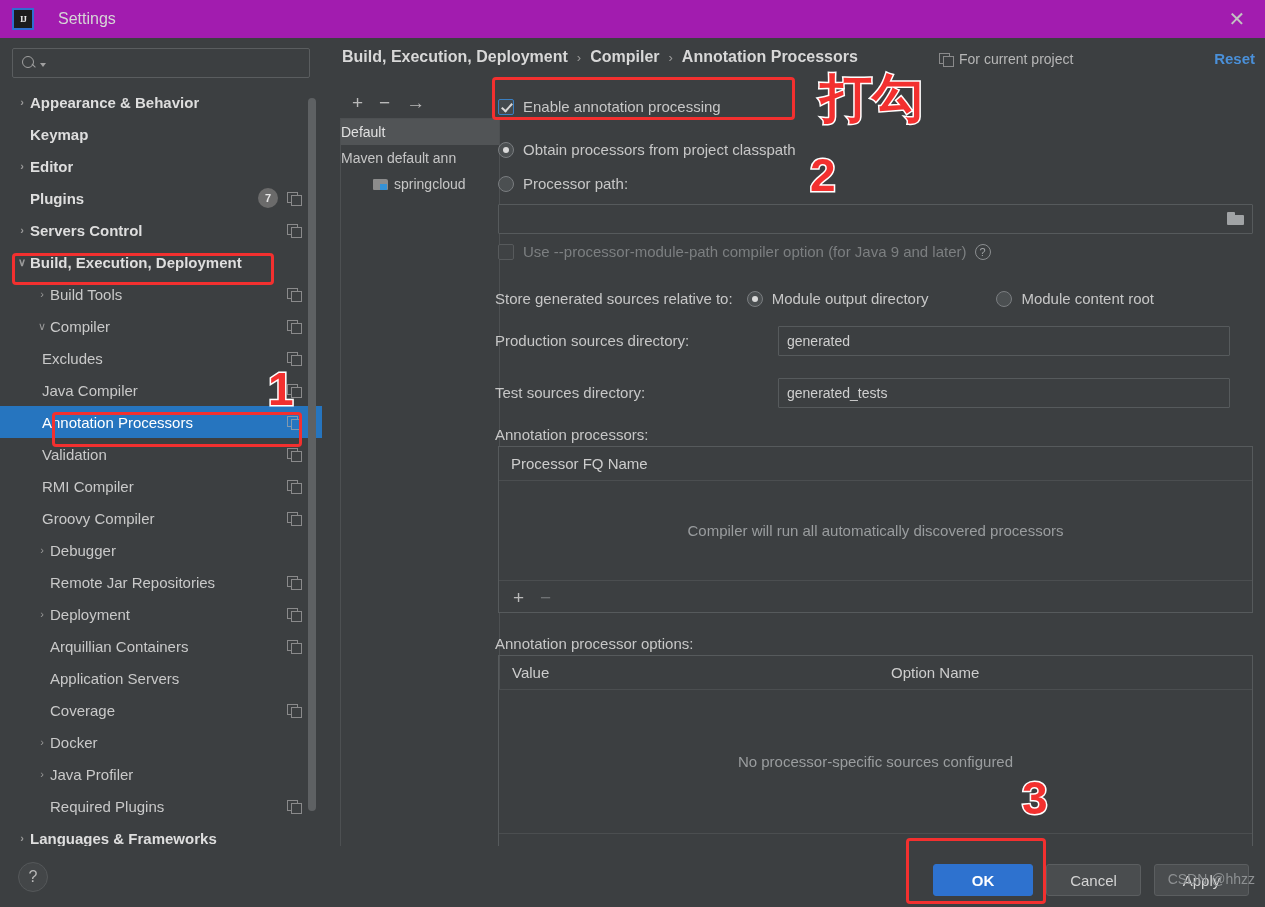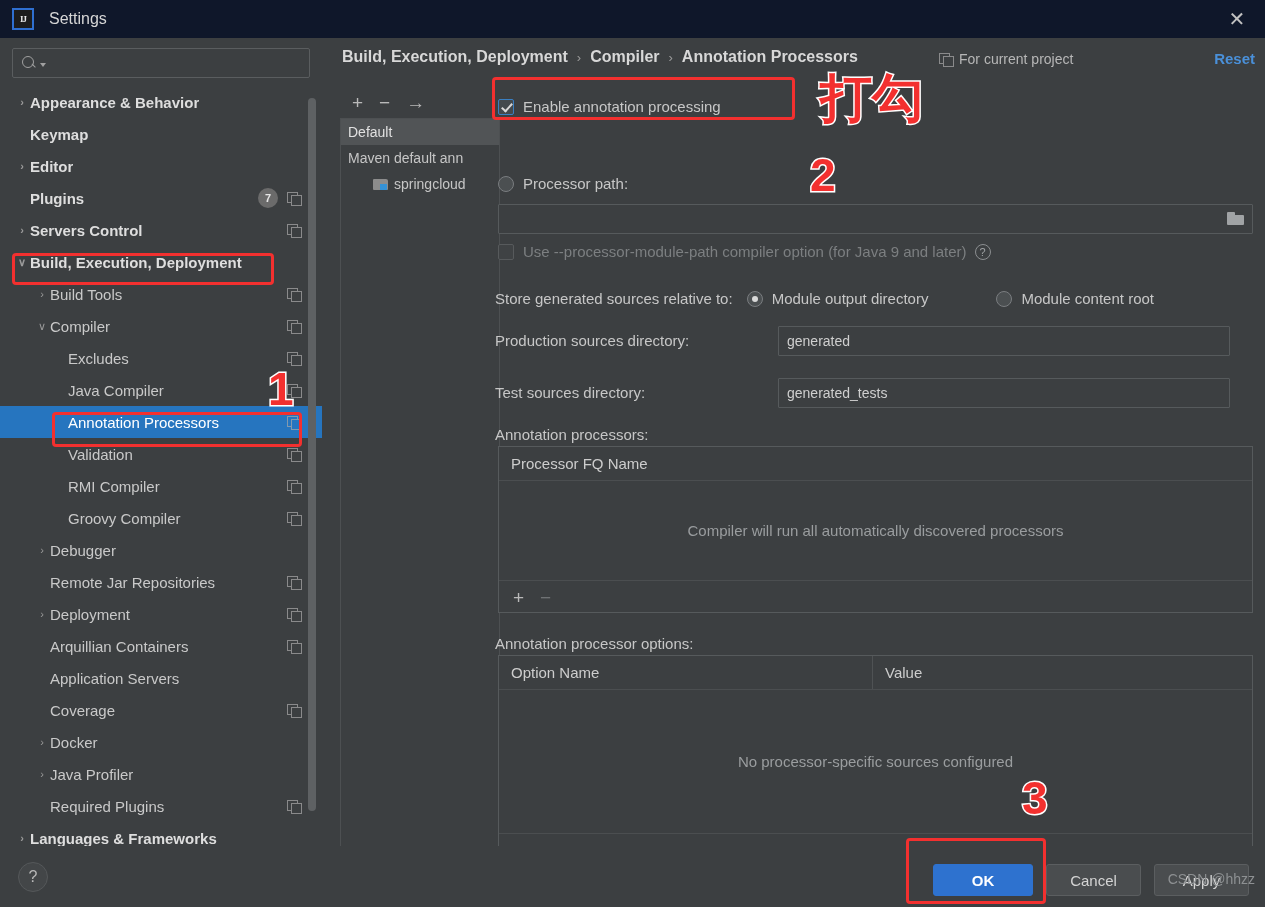--- a/index.html
+++ b/index.html
@@ -12,32 +12,32 @@
   #root {
     position: relative;
     width: 1265px; height: 907px;
     background: #3c3f41;
     color: #bbbbbb;
   }
 
   
   .titlebar {
     position: absolute; left: 0; top: 0; width: 1265px; height: 38px;
-    background: #0f172a;
+    background: #a21caf;
     display: flex; align-items: center;
   }
   .ij-logo {
     margin-left: 12px; width: 22px; height: 22px;
     border: 2px solid #2f6fd0; background: #1c1c1c;
     display: flex; align-items: center; justify-content: center;
     color: #e8e8e8; font-size: 9px; font-weight: bold;
     font-family: "Liberation Serif", serif; letter-spacing: -1px;
   }
   .title-text {
-    margin-left: 15px; font-size: 16px; color: #d6d6d6;
+    margin-left: 24px; font-size: 16px; color: #d6d6d6;
   }
   .close-btn {
     position: absolute; right: 14px; top: 6px;
     width: 28px; height: 26px;
     display: flex; align-items: center; justify-content: center;
     color: #c2c2c2; font-size: 20px; cursor: pointer;
     font-family: "Liberation Sans", sans-serif; font-weight: 300;
   }
 
   
@@ -113,21 +113,21 @@
     width: 9px; height: 9px; border: 1.3px solid #a8a8a8;
   }
   .copy-icon::after {
     content: ""; position: absolute; left: 3.5px; top: 3.5px;
     width: 9px; height: 9px; border: 1.3px solid #a8a8a8; background: #3c3f41;
   }
   .tree-row.selected .copy-icon::after { background: #2675bf; }
 
   .indent-1 { padding-left: 14px; }
   .indent-2 { padding-left: 34px; }
-  .indent-3 { padding-left: 52px; }
+  .indent-3 { padding-left: 26px; }
 
   .sidebar-scrollbar {
     position: absolute; right: 6px; top: 60px;
     width: 8px; height: 690px;
     background: transparent;
   }
   .sidebar-scrollbar .thumb {
     position: absolute; top: 0; left: 0; width: 8px; height: 713px;
     background: #5e6163; border-radius: 4px;
   }
@@ -172,21 +172,21 @@
   .profile-toolbar .tb { cursor: pointer; line-height: 1; }
   .profile-list {
     position: absolute; top: 32px; left: 0;
     width: 160px; height: 752px;
     border: 1px solid #4d5052;
     background: #3c3f41;
     overflow: hidden;
   }
   .profile-item {
     height: 26px; display: flex; align-items: center;
-    padding-left: 7px; font-size: 14px; color: #c6c6c6;
+    font-size: 14px; color: #c6c6c6;
     white-space: nowrap; cursor: pointer;
   }
   .profile-item.selected { background: #515456; color: #e0e0e0; }
   .profile-item.child { padding-left: 32px; }
   .folder-icon {
     width: 15px; height: 12px; margin-right: 6px; position: relative; flex:0 0 15px;
   }
   .folder-icon::before {
     content: ""; position: absolute; left: 0; top: 1px;
     width: 15px; height: 11px; background: #8c8c8c;
@@ -540,20 +540,24 @@
       </div>
     </div>
 
     <div class="form">
 
       <div class="row" style="left:8px; top:12px;">
         <div class="cbx checked"></div>
         <div class="lbl">Enable annotation processing</div>
       </div>
 
+      <div class="row" style="left:8px; top:55px;">
+        <div class="radio on"></div>
+        <div class="lbl">Obtain processors from project classpath</div>
+      </div>
 
       <div class="row" style="left:8px; top:89px;">
         <div class="radio"></div>
         <div class="lbl">Processor path:</div>
       </div>
 
       <div class="txtfield" style="position:absolute; left:8px; top:118px; width:755px; justify-content:space-between;">
         <span></span>
         <span class="folder-browse"></span>
       </div>
@@ -596,22 +600,22 @@
         <div class="tbl-foot">
           <span>+</span>
           <span class="minus">−</span>
         </div>
       </div>
 
       <div class="section-label" style="position:absolute; left:5px; top:549px;">Annotation processor options:</div>
 
       <div class="tbl" style="left:8px; top:569px; width:755px; height:211px;">
         <div class="tbl-head">
+          <div class="col split" style="flex:1;">Value</div>
           <div class="col" style="width:373px;">Option Name</div>
-          <div class="col split" style="flex:1;">Value</div>
         </div>
         <div class="tbl-body" style="height:143px;">No processor-specific sources configured</div>
         <div class="tbl-foot">
           <span>+</span>
           <span class="minus">−</span>
         </div>
       </div>
 
     </div>
   </div>

